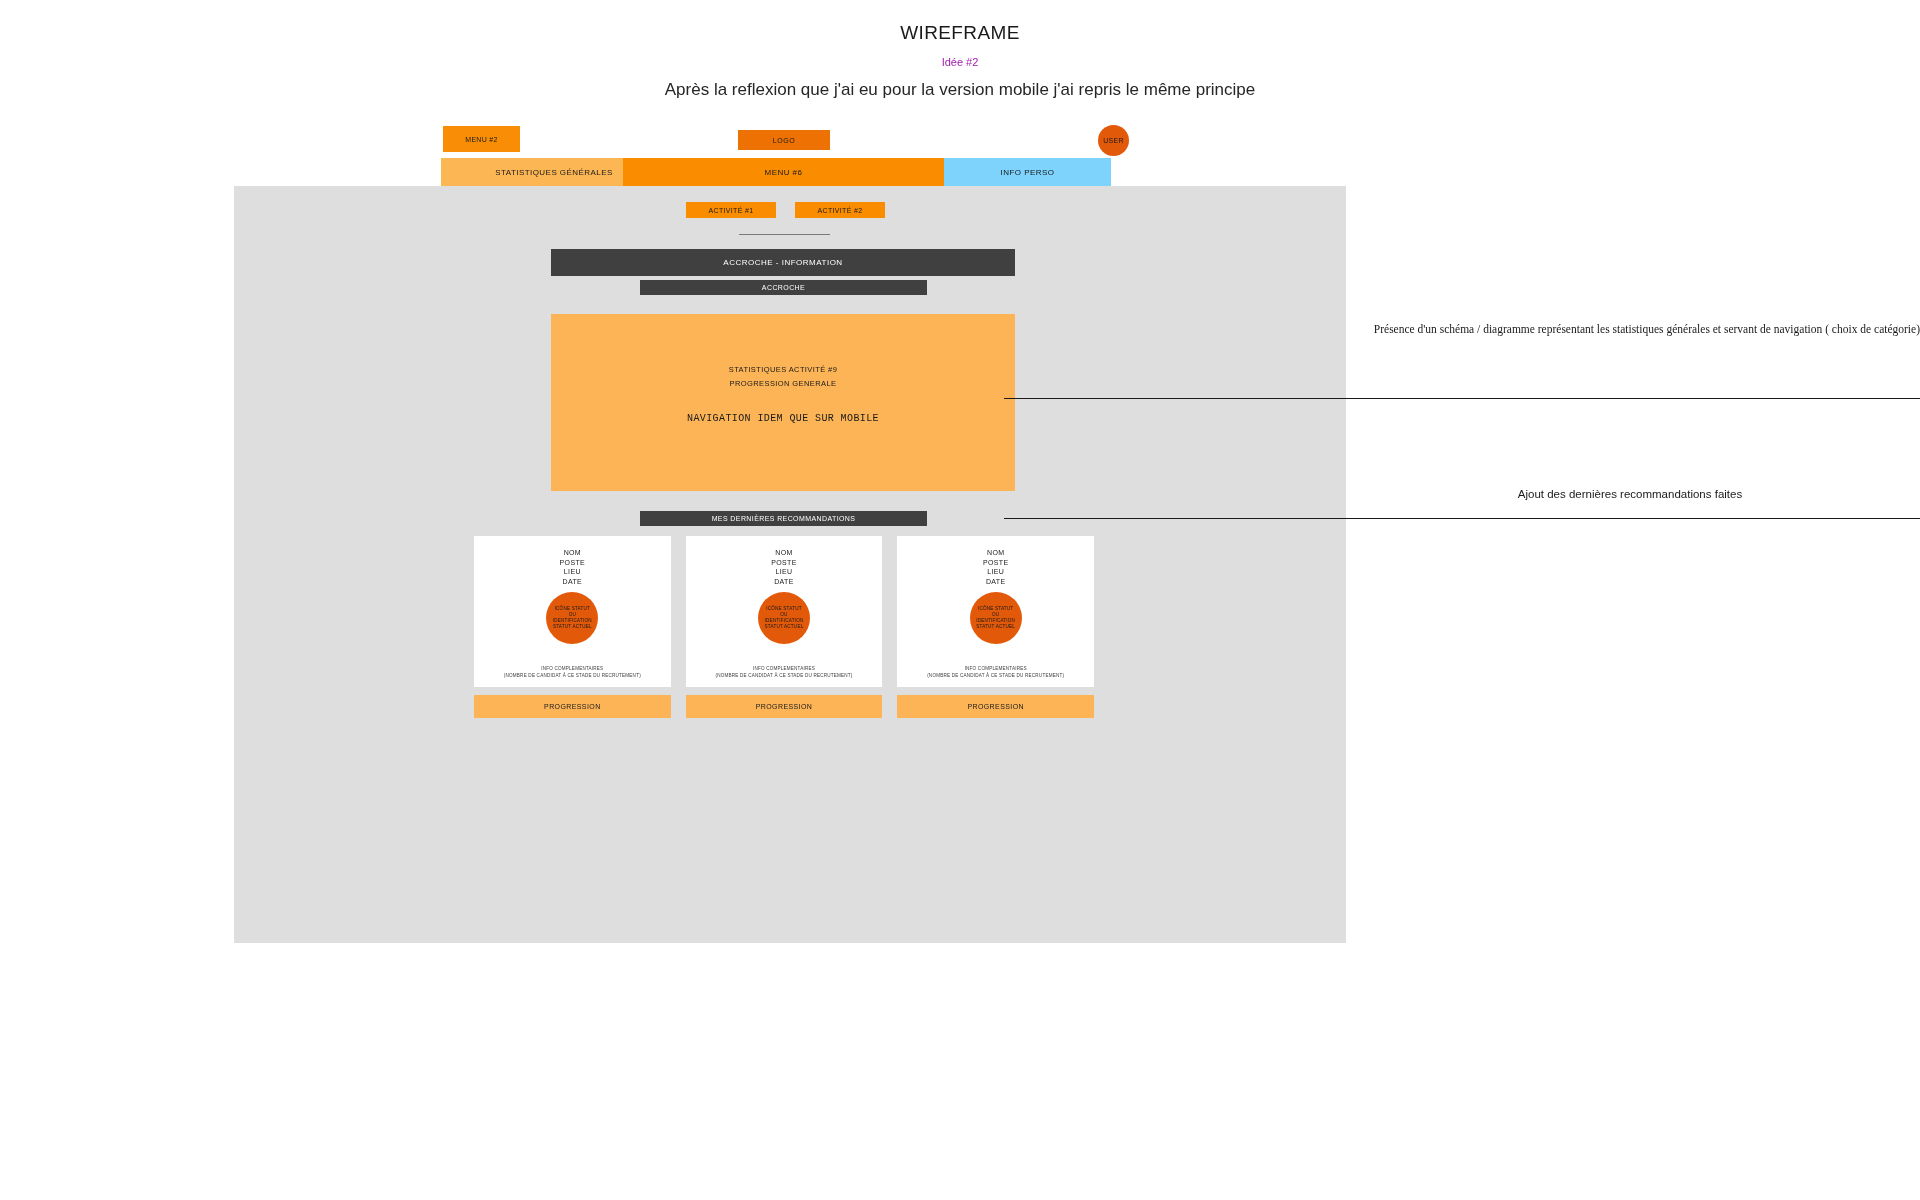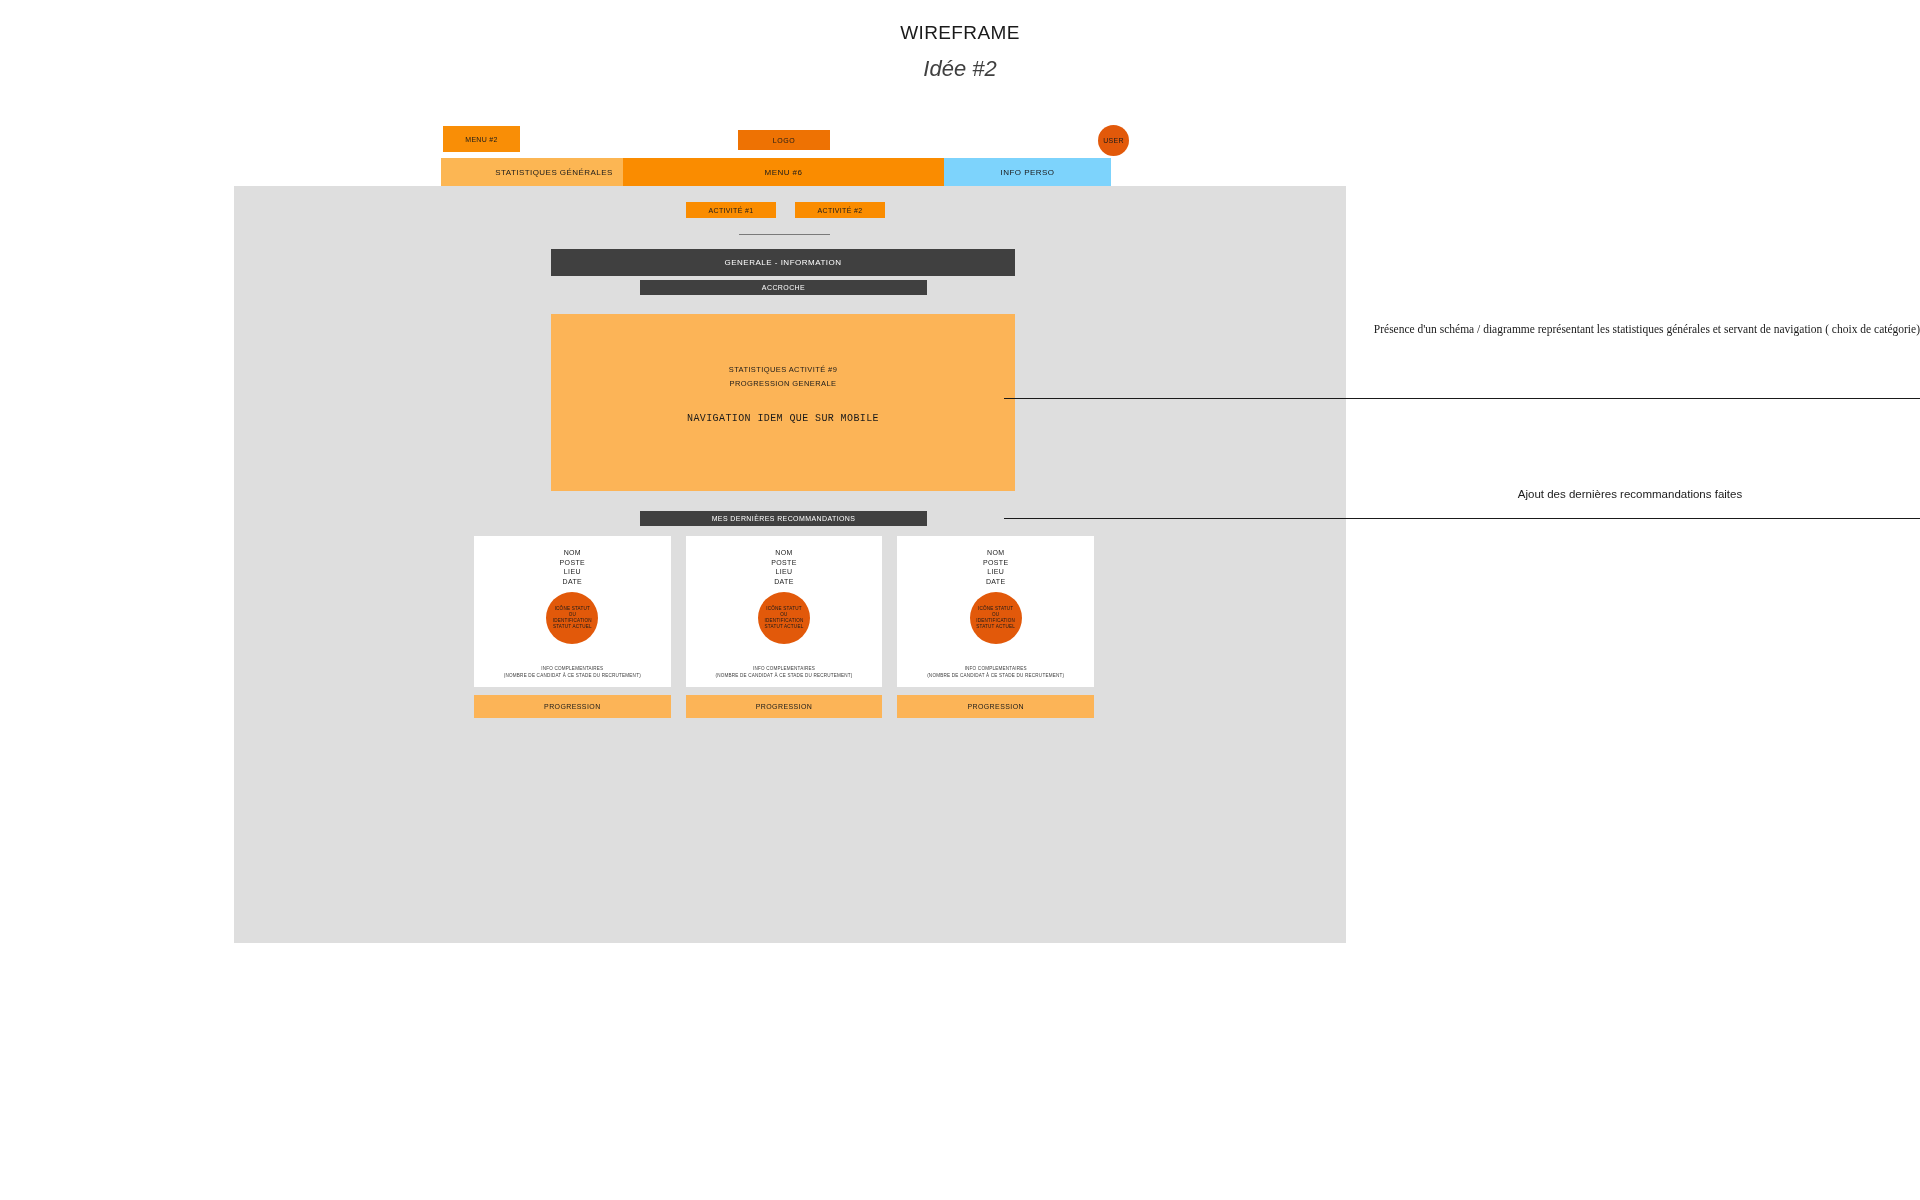--- a/index.html
+++ b/index.html
@@ -10,21 +10,21 @@
     overflow: hidden;
   }
   .page { position: relative; width: 1920px; height: 1200px; background: #fff; }
 
   
   .title-block { position: absolute; left: 0; top: 22px; width: 1920px; text-align: center; }
   .wf-title {
     font-size: 19px; font-weight: normal; color: #1a1a1a;
     letter-spacing: .4px;
   }
-  .wf-subtitle { font-size: 22px; color: #404040; margin-top: 12px; font-weight: 400; font-style: italic; }
+  .wf-subtitle { font-size: 11px; color: #a21caf; margin-top: 12px; font-weight: 400; }
   .wf-desc { font-size: 17px; color: #262626; margin-top: 12px; font-weight: 400; }
 
   
   .menu2-btn {
     position: absolute; left: 443px; top: 126px; width: 77px; height: 26px;
     background: #f98e06; color: #1a1a1a; font-size: 7px; letter-spacing: .3px;
     display: flex; align-items: center; justify-content: center;
   }
   .logo-btn {
     position: absolute; left: 738px; top: 130px; width: 92px; height: 20px;
@@ -135,41 +135,42 @@
   .leader-2 { left: 1004px; top: 518px; width: 916px; }
 </style>
 </head>
 <body>
 
 <div class="page">
 
   <div class="title-block">
     <div class="wf-title">WIREFRAME</div>
     <div class="wf-subtitle">Idée #2</div>
+    <div class="wf-desc">Après la reflexion que j'ai eu pour la version mobile j'ai repris le même principe</div>
   </div>
 
   <div class="menu2-btn">MENU #2</div>
   <div class="logo-btn">LOGO</div>
   <div class="user-circle">USER</div>
 
   <div class="navbar">
     <div class="nav-item nav-stats">STATISTIQUES GÉNÉRALES</div>
     <div class="nav-item nav-menu1">MENU #6</div>
     <div class="nav-item nav-info">INFO PERSO</div>
   </div>
 
   <div class="canvas"></div>
 
   <div class="activity-row">
     <div class="activity-btn">ACTIVITÉ #1</div>
     <div class="activity-btn">ACTIVITÉ #2</div>
   </div>
   <div class="divider-line"></div>
 
-  <div class="accroche-info">GENERALE - INFORMATION</div>
+  <div class="accroche-info">ACCROCHE - INFORMATION</div>
   <div class="accroche">ACCROCHE</div>
 
   <div class="stats-panel">
     <div class="stats-panel-inner">
       <div class="stats-line">STATISTIQUES ACTIVITÉ #9</div>
       <div class="stats-line">PROGRESSION GENERALE</div>
       <div class="stats-nav-line">NAVIGATION IDEM QUE SUR MOBILE</div>
     </div>
   </div>
 

